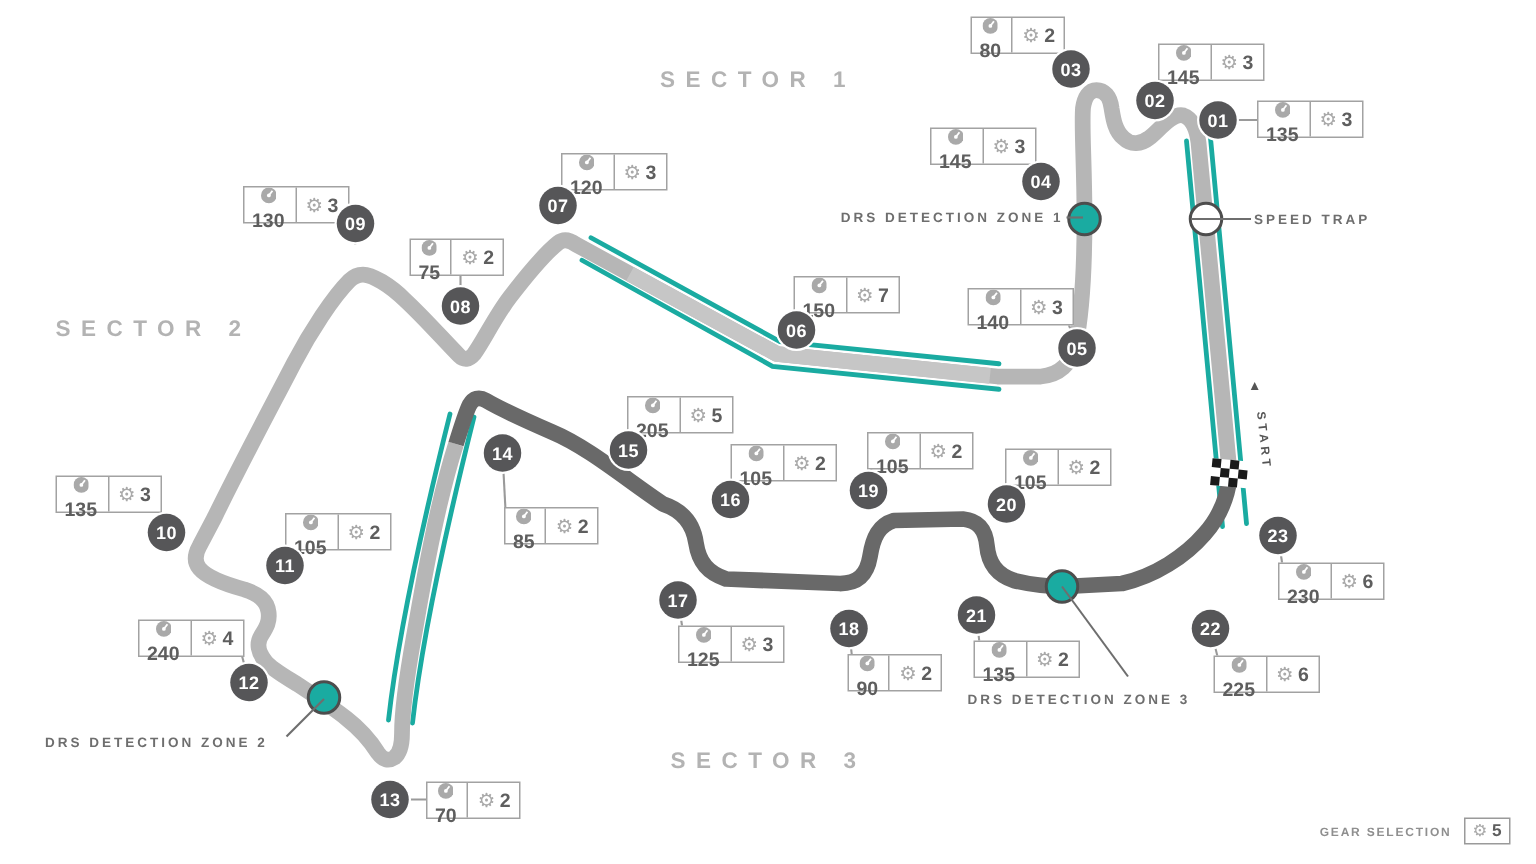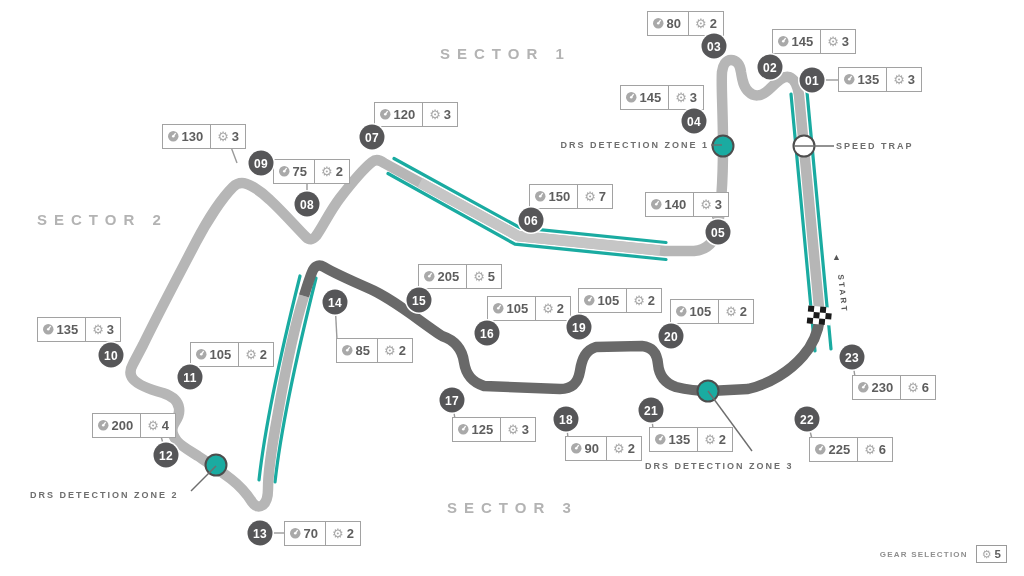--- a/index.html
+++ b/index.html
@@ -14,21 +14,21 @@
     letter-spacing:2.6px;color:#555;transform:rotate(84deg);transform-origin:0 0;white-space:nowrap;}
   .start-arrow{position:absolute;left:832px;top:252px;font-size:9px;color:#555;}
   .corner-circle{position:absolute;width:25px;height:25px;border-radius:50%;
     background:var(--corner-marker);color:#fff;font-size:12px;font-weight:bold;
     display:flex;align-items:center;justify-content:center;transform:translate(-50%,-50%);
     letter-spacing:.3px;box-shadow:0 0 0 1.5px #fff;}
   .corner-label{position:absolute;display:flex;align-items:stretch;background:#fff;
     border:1.5px solid var(--label-border);height:25px;box-sizing:border-box;}
   .cell{display:flex;align-items:center;gap:3px;padding:0 6px;font-size:13px;
     font-weight:bold;color:var(--label-text);}
-  .cell.speed{border-right:1.5px solid var(--label-border);padding:0 7px 0 5px;}
+  .cell.speed{border-right:1.5px solid var(--label-border);padding:0 7px 0 5px;flex-direction:column;}
   .spd{width:10.5px;height:10.5px;flex:none}
   .spd .body{fill:var(--icon-gray)}
   .gear-ic{font-size:13px;line-height:1;color:var(--icon-gray);font-weight:normal;}
   .legend{position:absolute;right:17px;bottom:13px;display:flex;flex-direction:column;
     align-items:flex-end;gap:5px;}
   .legend-row{display:flex;align-items:center;gap:8px;}
   .legend-text{font-size:8px;font-weight:bold;letter-spacing:1.2px;color:var(--legend-text);}
   .legend-box{display:flex;align-items:center;gap:3px;border:1.5px solid #9a9a9a;
     padding:1px 5px;font-size:11.5px;font-weight:bold;color:var(--label-text);height:14px;}
   .legend-box .spd{width:9px;height:9px}
@@ -276,21 +276,21 @@
             <rect x="4.4" y="1.3" width="1.2" height="3.4" transform="rotate(38 5 5)"></rect>
           </g>
         </svg>
         <span class="val">130</span>
       </span>
       <span class="cell">
         <span class="gear-ic">⚙</span>
         <span class="val">3</span>
       </span>
     </div>
-    <div class="corner-circle" style="left: 237px; top: 163px; margin-left: 24px;">09</div>
+    <div class="corner-circle" style="left: 237px; top: 149px;">09</div>
     <div class="corner-label" style="left: 37px; top: 317px;">
       <span class="cell speed">
         <svg class="spd" viewBox="0 0 10 10">
           <circle class="body" cx="5" cy="5" r="5"></circle>
           <g fill="#fff">
             <circle cx="5" cy="5" r="1.2"></circle>
             <rect x="4.4" y="1.3" width="1.2" height="3.4" transform="rotate(38 5 5)"></rect>
           </g>
         </svg>
         <span class="val">135</span>
@@ -320,21 +320,21 @@
     <div class="corner-circle" style="left: 190px; top: 377px;">11</div>
     <div class="corner-label" style="left: 92px; top: 413px;">
       <span class="cell speed">
         <svg class="spd" viewBox="0 0 10 10">
           <circle class="body" cx="5" cy="5" r="5"></circle>
           <g fill="#fff">
             <circle cx="5" cy="5" r="1.2"></circle>
             <rect x="4.4" y="1.3" width="1.2" height="3.4" transform="rotate(38 5 5)"></rect>
           </g>
         </svg>
-        <span class="val">200</span>
+        <span class="val">240</span>
       </span>
       <span class="cell">
         <span class="gear-ic">⚙</span>
         <span class="val">4</span>
       </span>
     </div>
     <div class="corner-circle" style="left: 166px; top: 455px;">12</div>
     <div class="corner-label" style="left: 284px; top: 521px;">
       <span class="cell speed">
         <svg class="spd" viewBox="0 0 10 10">

